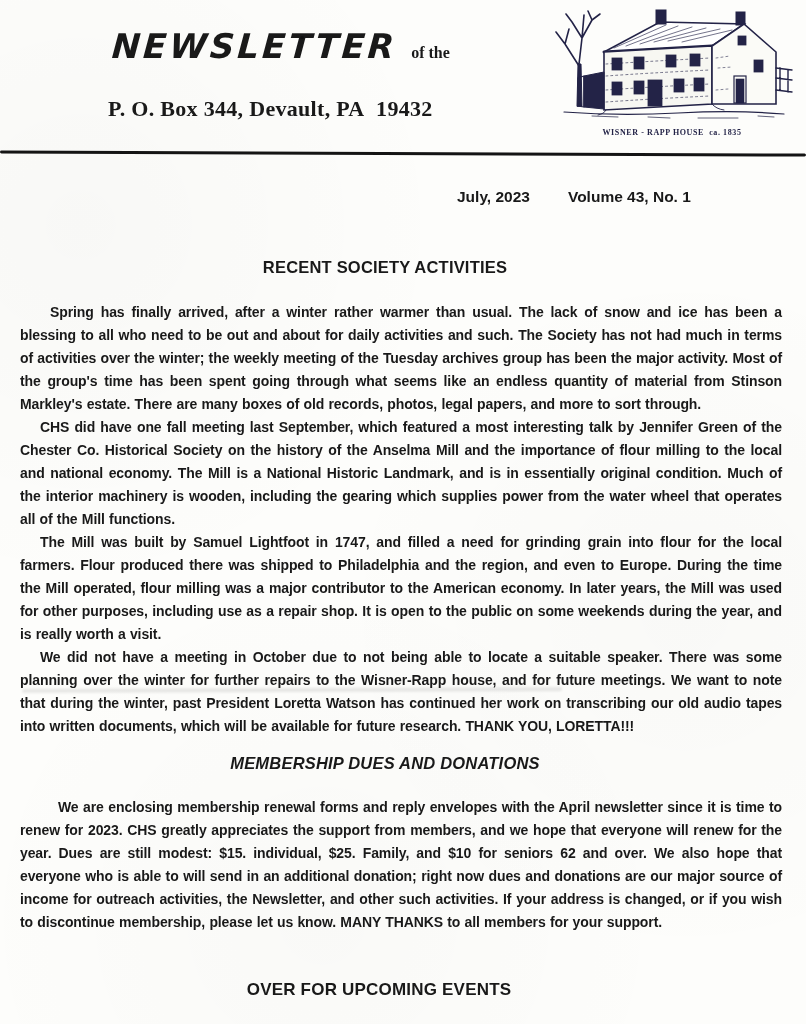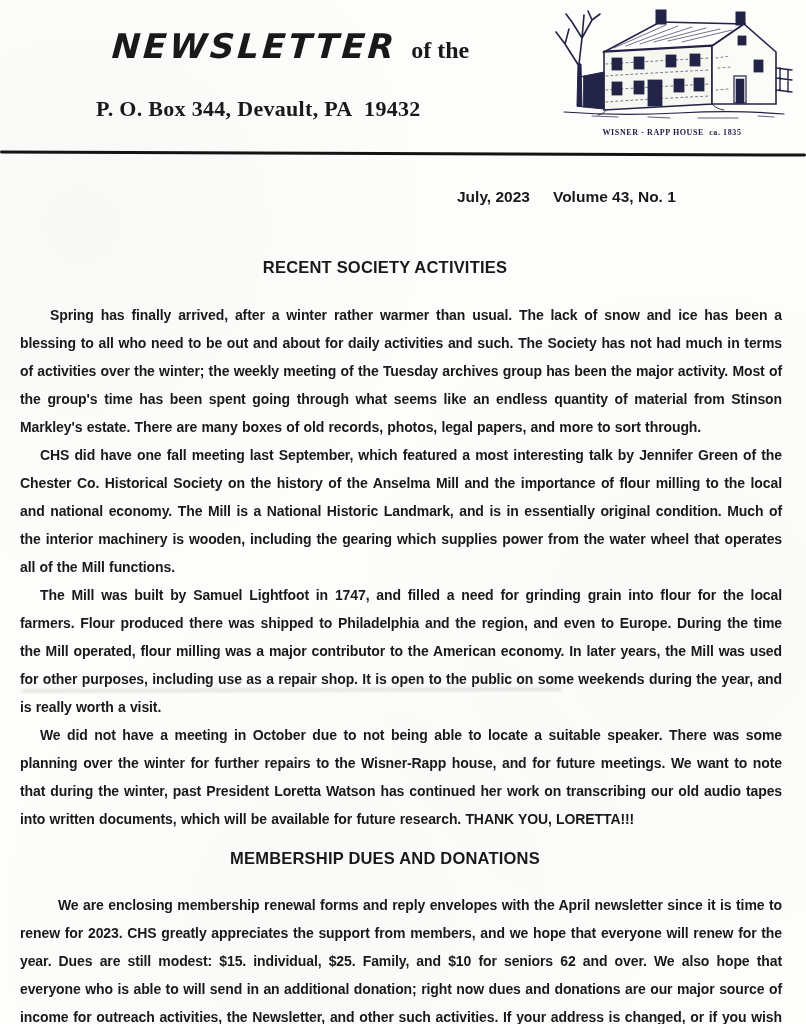--- a/index.html
+++ b/index.html
@@ -24,31 +24,31 @@
     white-space: nowrap;
   }
   .title-word {
     font-family: "DejaVu Sans", sans-serif;
     font-style: italic; font-weight: 700;
     font-size: 34px; letter-spacing: 3px;
     display: inline-block; transform: skewX(-4deg);
   }
   .title-suffix {
     font-family: "Liberation Serif", serif;
-    font-weight: 700; font-size: 24px;
+    font-weight: 700; font-size: 16px;
     margin-left: 14px;
   }
   .org-line {
     position: absolute; left: 112px; top: 70px;
     font-family: "Liberation Serif", serif;
     font-weight: 700; font-size: 22px; letter-spacing: 0.3px;
     white-space: nowrap;
   }
   .address-line {
-    position: absolute; left: 96px; top: 96px;
+    position: absolute; left: 108px; top: 96px;
     font-family: "Liberation Serif", serif;
     font-weight: 700; font-size: 22px; letter-spacing: 0.3px;
     white-space: nowrap;
   }
   .sketch-box {
     position: absolute; left: 548px; top: 6px; width: 248px;
     text-align: center;
   }
   .sketch-box svg { display: block; }
   .sketch-caption {
@@ -63,34 +63,34 @@
     transform: rotate(0.22deg);
     border-radius: 2px;
   }
 
   
   .issue-line {
     margin: 33px 0 0 457px;
     font-weight: 700; font-size: 15.5px;
     white-space: nowrap;
   }
-  .issue-line .volume { margin-left: 23px; }
+  .issue-line .volume { margin-left: 38px; }
 
   
   .content { padding: 0 24px 0 20px; }
   .section-heading {
     text-align: center;
     transform: translateX(-16px);
     font-weight: 700; font-size: 16.5px; letter-spacing: 0.2px;
   }
   .h1 { margin: 52px 0 24px 0; }
-  .h2 { margin: 16px 0 23px 0; }
+  .h2 { margin: 16px 0 23px 0; font-style: italic; }
   .content p {
     margin: 0;
-    font-weight: 700; font-size: 14px; line-height: 28px;
+    font-weight: 700; font-size: 14px; line-height: 23px;
     text-align: justify;
     letter-spacing: -0.1px; word-spacing: 0.5px;
   }
   .indent-lg { text-indent: 30px; }
   .indent-sm { text-indent: 20px; }
   .indent-xl { text-indent: 38px; }
 
   .footer-line {
     margin-top: 46px;
     text-align: center; transform: translateX(-22px);

